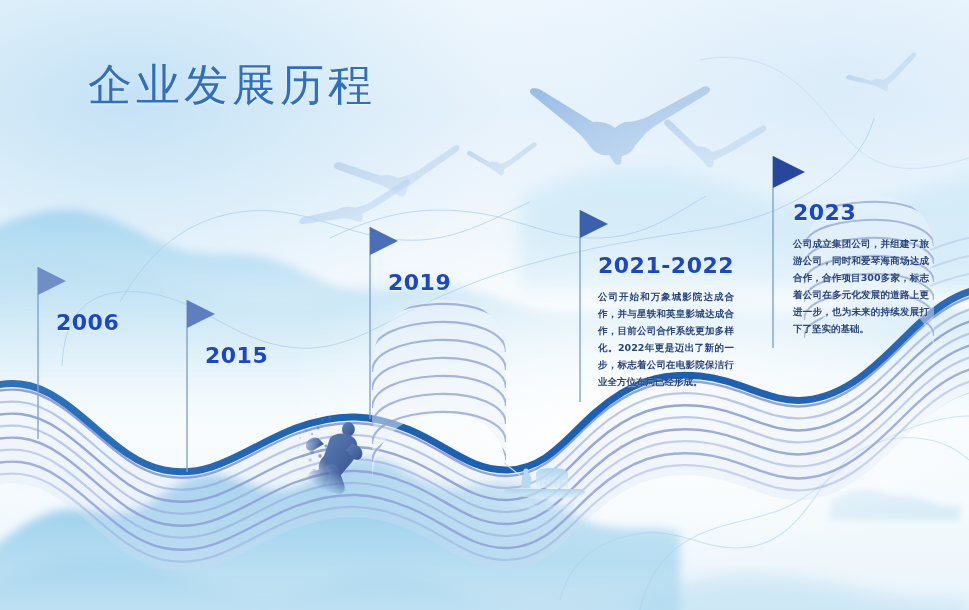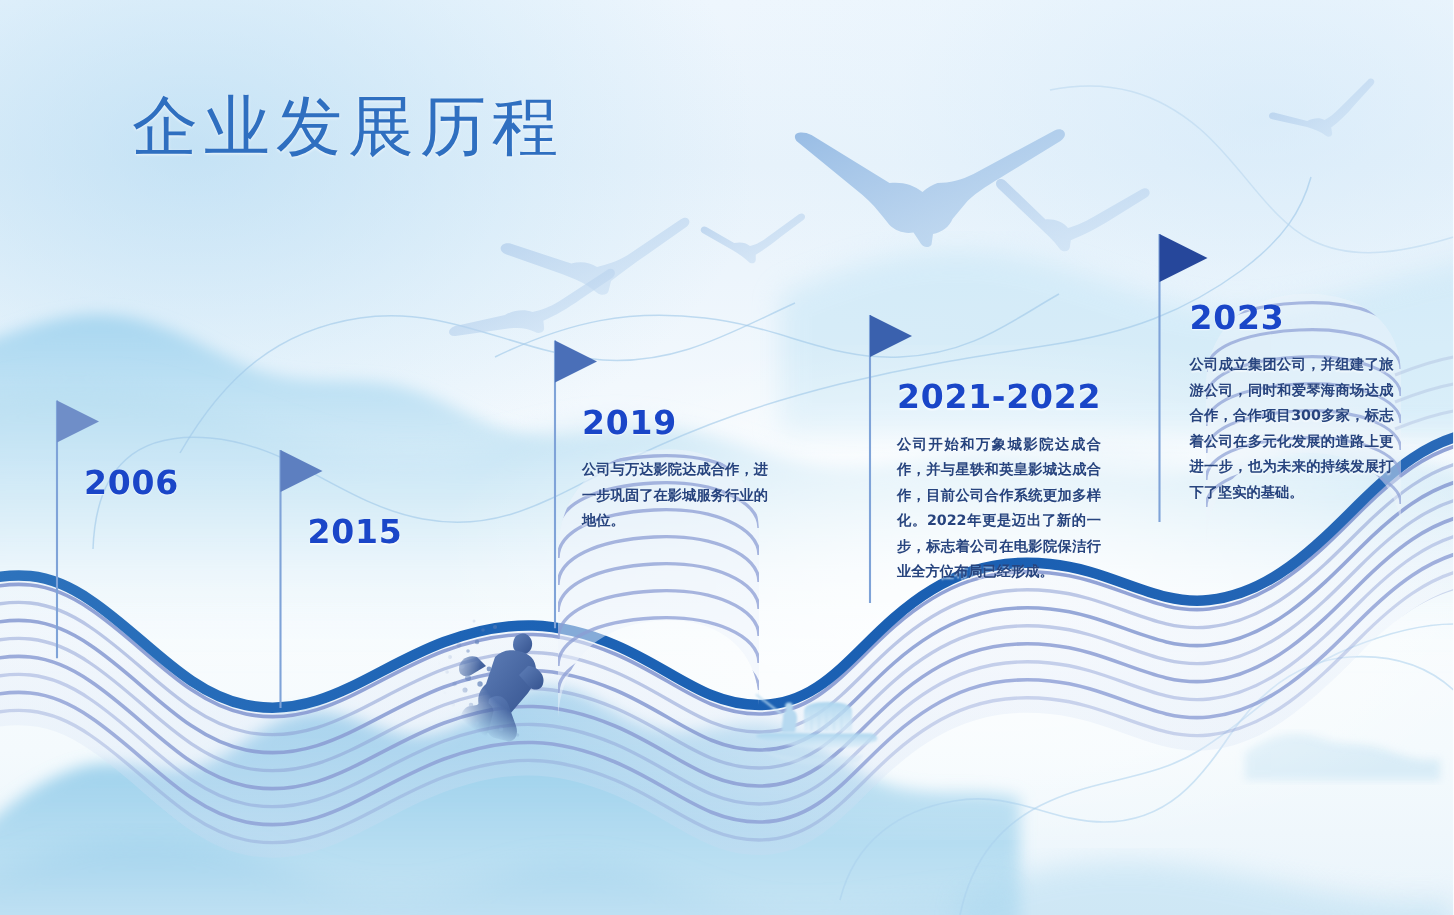--- a/index.html
+++ b/index.html
@@ -465,21 +465,20 @@
     </svg>
     <div class="year">2015</div>
   </div>
 
   <div class="milestone m2019">
     <svg class="flag" width="40" height="200" viewBox="0 0 40 200" style="left:-24px;top:-51px;">
       <line x1="6" y1="8" x2="6" y2="200" stroke="#7fa3d8" stroke-width="1.4"></line>
       <path d="M6,8 L34,22 L6,36 Z" fill="#4a6fb8"></path>
     </svg>
     <div class="year">2019</div>
-    <div class="desc">公司与万达影院达成合作，进一步巩固了在影城服务行业的地位。</div>
   </div>
 
   <div class="milestone m2021">
     <svg class="flag" width="40" height="200" viewBox="0 0 40 200" style="left:-24px;top:-51px;">
       <line x1="6" y1="8" x2="6" y2="200" stroke="#7fa3d8" stroke-width="1.4"></line>
       <path d="M6,8 L34,22 L6,36 Z" fill="#3a61ae"></path>
     </svg>
     <div class="year">2021-2022</div>
     <div class="desc">公司开始和万象城影院达成合作，并与星轶和英皇影城达成合作，目前公司合作系统更加多样化。2022年更是迈出了新的一步，标志着公司在电影院保洁行业全方位布局已经形成。</div>
   </div>

